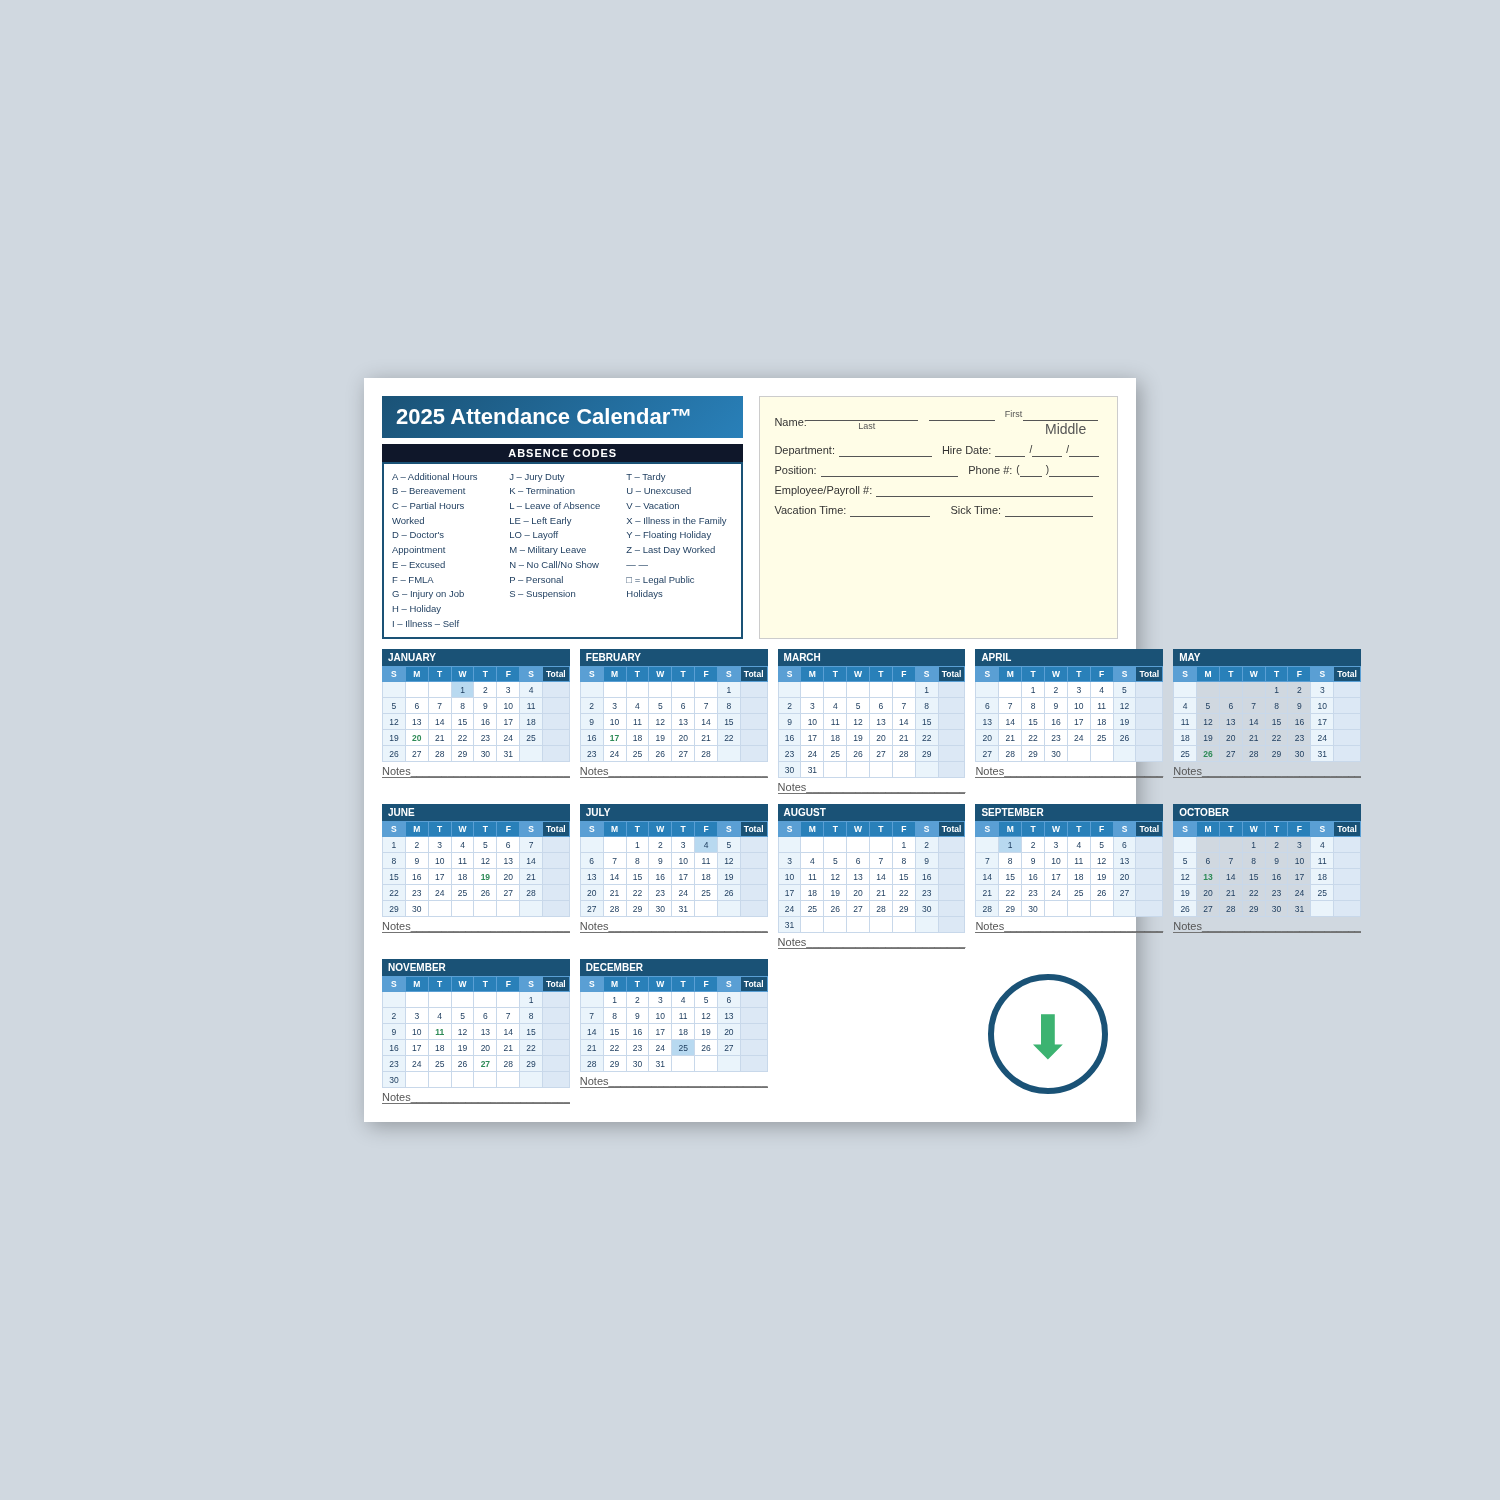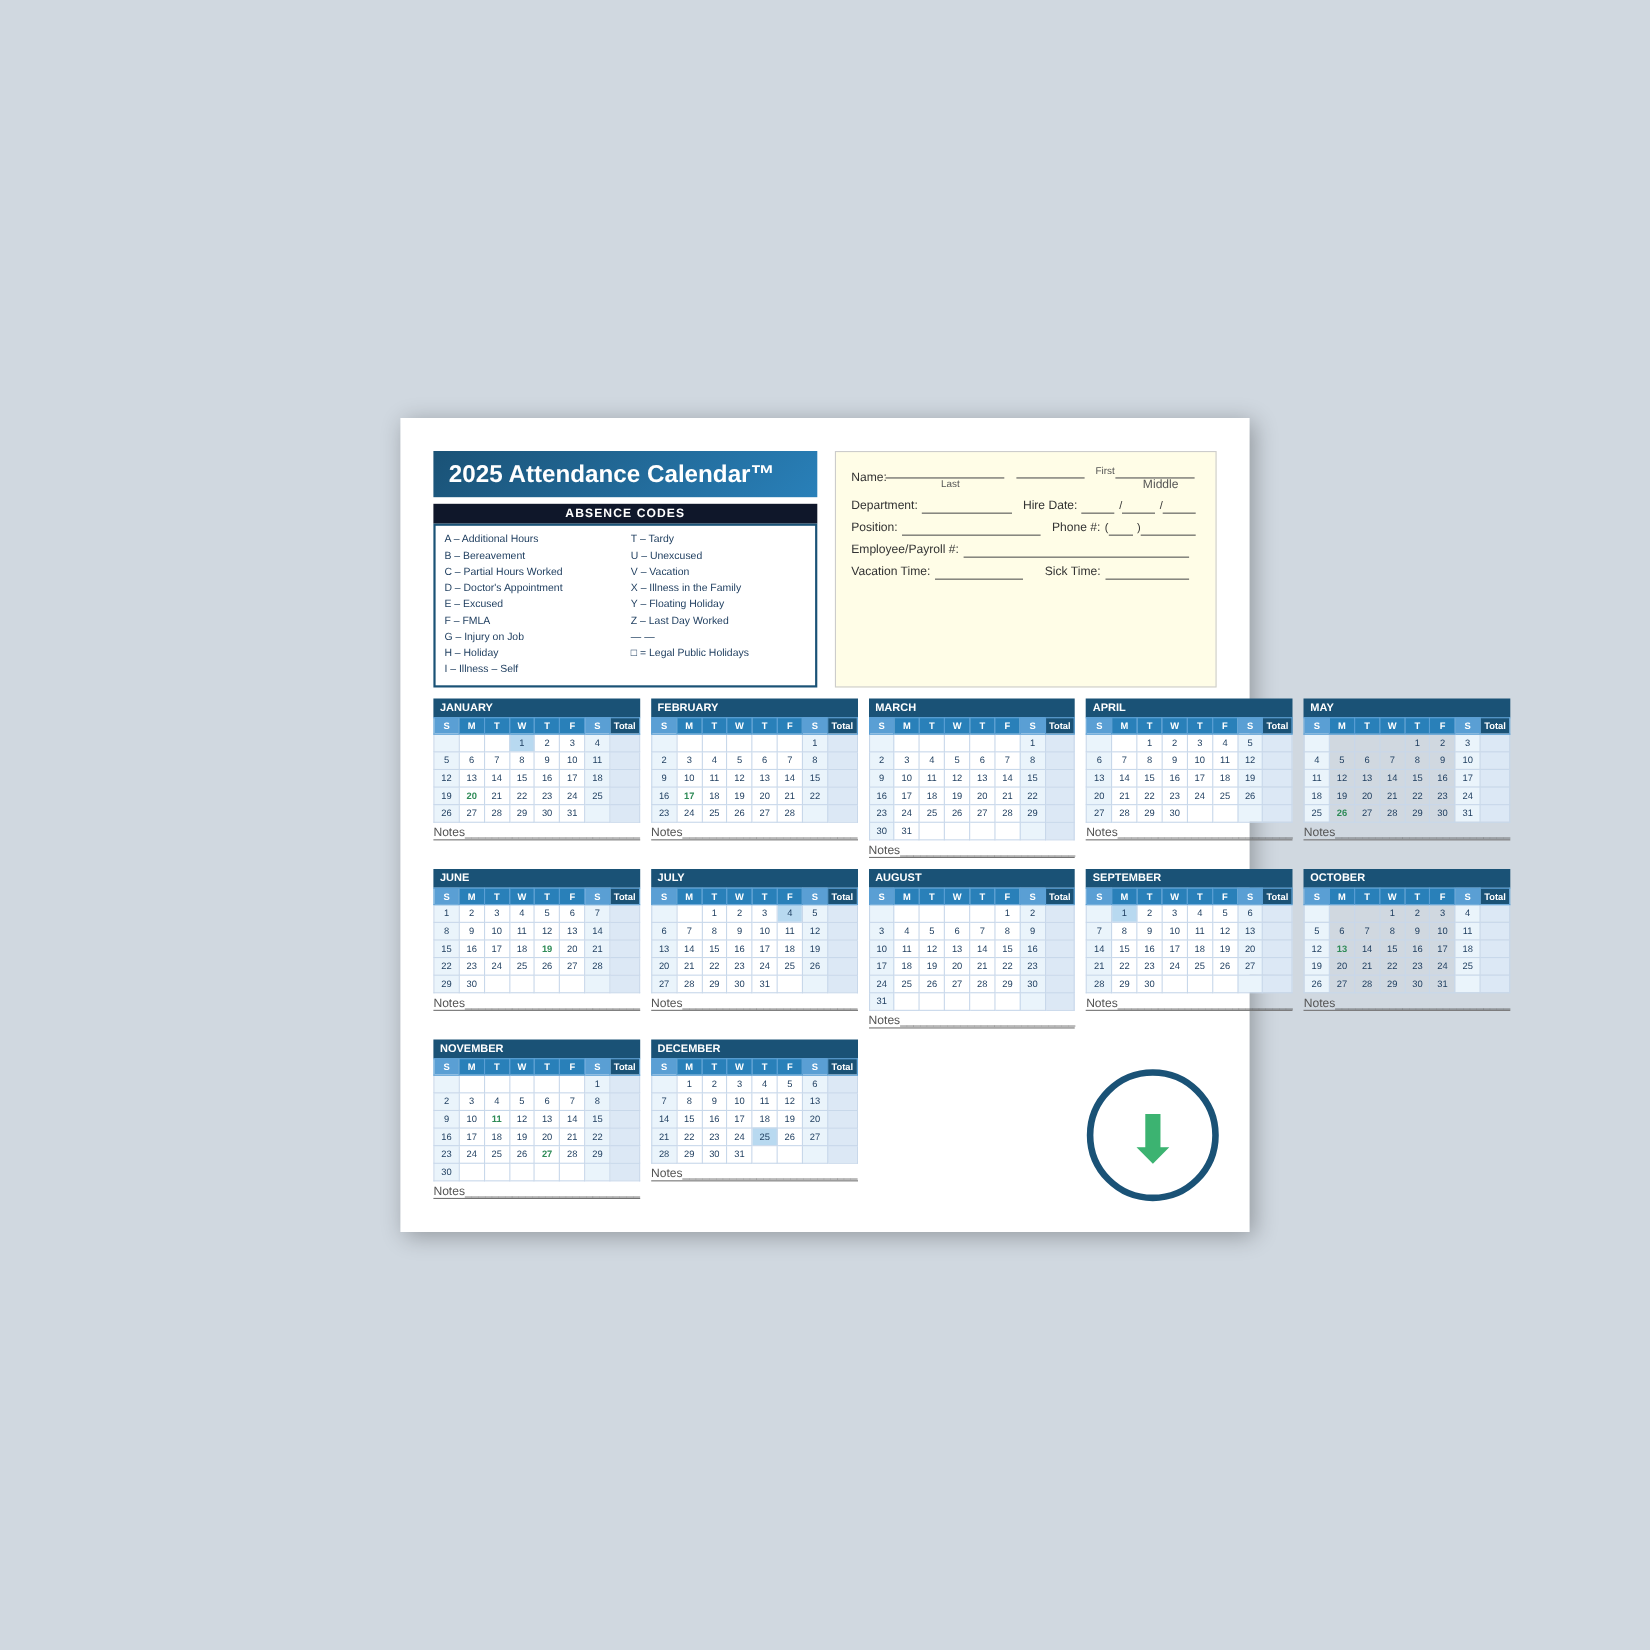--- a/index.html
+++ b/index.html
@@ -7,21 +7,21 @@
       background: #d0d8e0;
       display: flex;
       justify-content: center;
       align-items: center;
       min-height: 1500px;
       font-family: Arial, sans-serif;
     }
     .page {
       background: white;
       width: 772px;
-      padding: 30px;
+      padding: 18px;
       box-shadow: 4px 4px 20px rgba(0,0,0,0.3);
       position: relative;
     }
     
     .header-row {
       display: flex;
       gap: 16px;
       margin-bottom: 10px;
     }
     .left-panel {
@@ -187,20 +187,31 @@
         <div class="codes-col">
           <div>A – Additional Hours</div>
           <div>B – Bereavement</div>
           <div>C – Partial Hours Worked</div>
           <div>D – Doctor's Appointment</div>
           <div>E – Excused</div>
           <div>F – FMLA</div>
           <div>G – Injury on Job</div>
           <div>H – Holiday</div>
           <div>I – Illness – Self</div>
+        </div>
+        <div class="codes-col">
+          <div>J – Jury Duty</div>
+          <div>K – Termination</div>
+          <div>L – Leave of Absence</div>
+          <div>LE – Left Early</div>
+          <div>LO – Layoff</div>
+          <div>M – Military Leave</div>
+          <div>N – No Call/No Show</div>
+          <div>P – Personal</div>
+          <div>S – Suspension</div>
         </div>
         <div class="codes-col">
           <div>T – Tardy</div>
           <div>U – Unexcused</div>
           <div>V – Vacation</div>
           <div>X – Illness in the Family</div>
           <div>Y – Floating Holiday</div>
           <div>Z – Last Day Worked</div>
           <div>— —</div>
           <div>□ = Legal Public Holidays</div>
@@ -216,21 +227,21 @@
           <span style="flex:1.2;display:flex;flex-direction:column;align-items:center;">
             <span class="field-line" style="width:100%;"></span>
             <span style="font-size:9px;color:#555;">Last</span>
           </span>
           <span style="flex:1;display:flex;align-items:center;">
             <span class="field-line" style="width:100%;"></span>
             <span style="font-size:9px;color:#555;">First</span>
           </span>
           <span style="flex:0.8;display:flex;flex-direction:column;align-items:center;">
             <span class="field-line" style="width:100%;"></span>
-            <span style="font-size:11px;color:#555;">Middle</span>
+            <span style="font-size:14px;color:#555;">Middle</span>
           </span>
         </span>
       </div>
 
       <div class="field-row">
         <span class="field-label">Department:</span>
         <span class="field-line" style="flex:1.4;"></span>
         <span class="field-label">Hire Date:</span>
         <span class="field-line-sm"></span>
           <span style="font-size:10px;">/</span>

